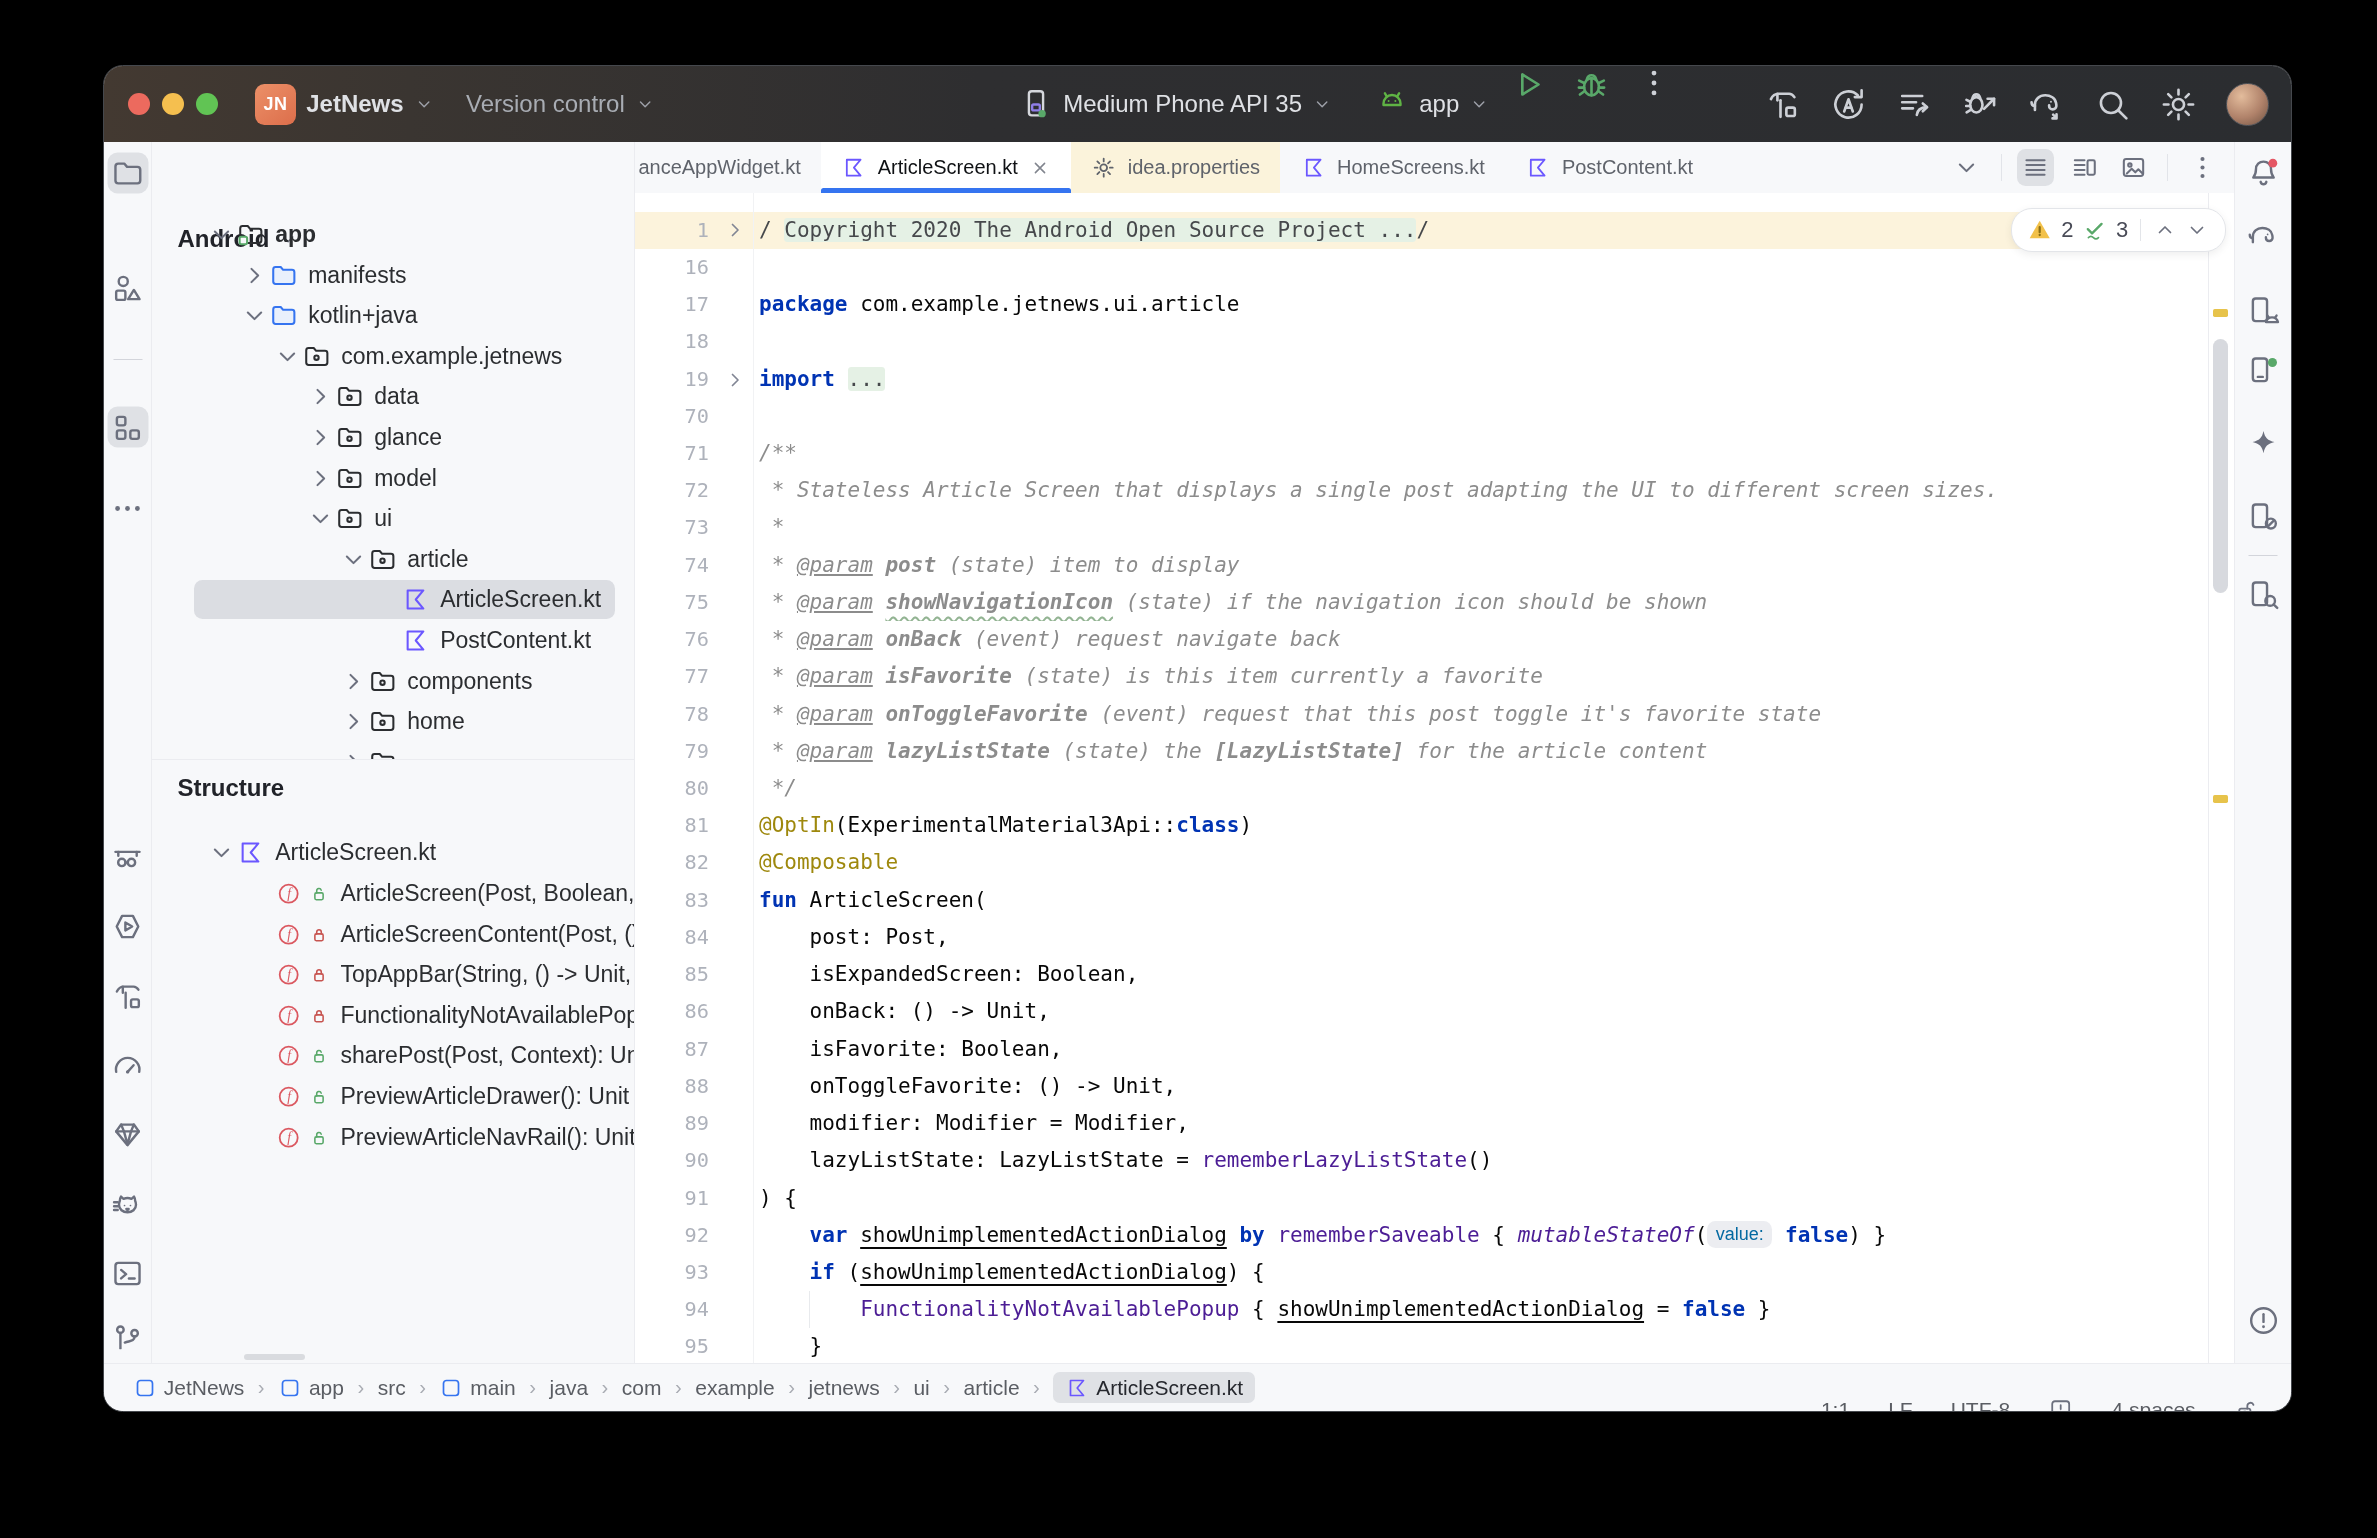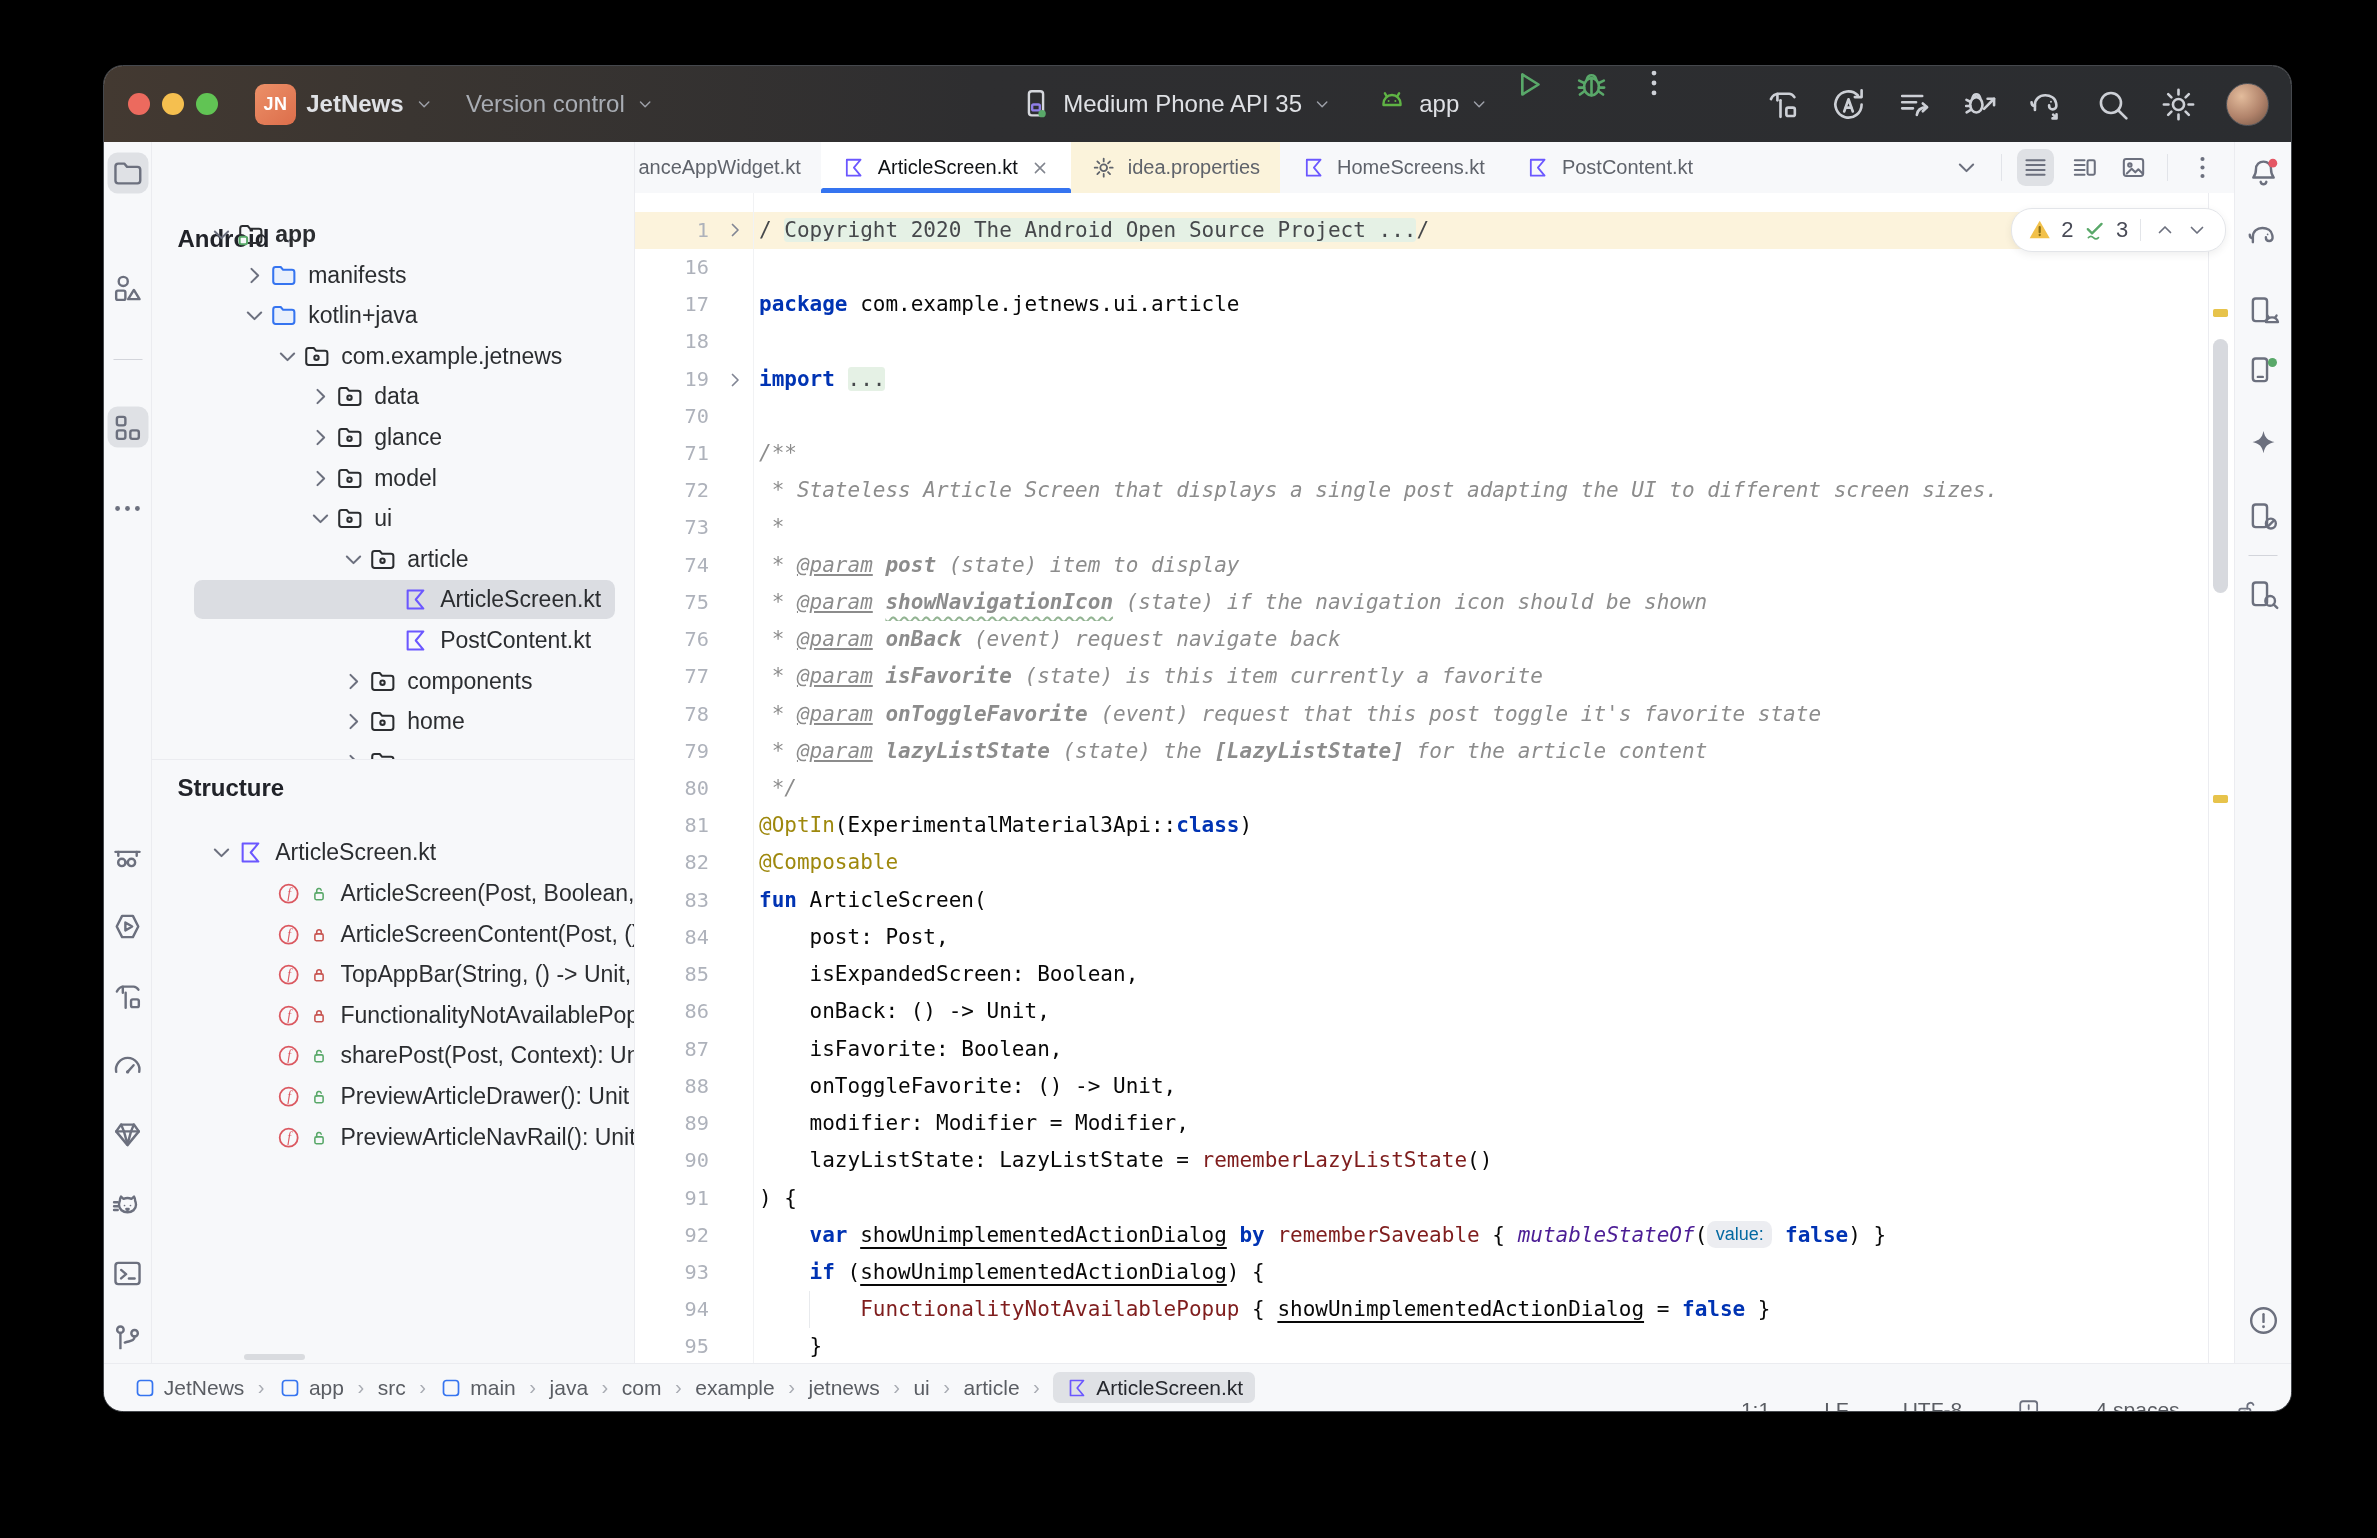--- a/index.html
+++ b/index.html
@@ -67,21 +67,21 @@
   .hl-band{position:absolute;left:0;right:0;height:37px;background:#FCF3DC;}
   .gutter-sep{position:absolute;left:118px;top:0;bottom:0;width:0.8px;background:#F1F2F4;}
   .code-row{position:absolute;left:0;right:25.4px;height:37px;}
   .ln{position:absolute;left:0;top:0;width:74px;text-align:right;line-height:37px;font-size:20.3px;color:#AEB2BB;}
   .foldchev{position:absolute;left:88px;top:6.8px;width:24px;height:24px;color:#818594;}
   .txt{position:absolute;left:124px;top:0;right:0;line-height:37px;white-space:pre;overflow:hidden;}
   .guide{position:absolute;top:0;bottom:0;width:0.8px;background:#E8EAED;}
   .c-k{color:#0033B3;font-weight:bold;}
   .c-p{color:#080808;}
   .c-ann{color:#9E880D;}
-  .c-fn{color:#7f1d1d;}
+  .c-fn{color:#4c1d95;}
   .c-cm{color:#8C8C8C;font-style:italic;}
   .c-cmb{color:#8C8C8C;font-style:italic;font-weight:bold;}
   .c-cmu{color:#8C8C8C;font-style:italic;text-decoration:underline;}
   .c-cmd{color:#46484B;}
   .c-fold{color:#46484B;background:#E5F1E5;border-radius:3.4px;}
   .c-u{color:#080808;text-decoration:underline;text-underline-offset:5.1px;}
   .c-it{color:#4c1d95;font-style:italic;}
   .c-sq{text-decoration:underline wavy #93B493;text-underline-offset:6.8px;}
   .c-inlay{display:inline-block;background:#ECEDF1;color:#0369a1;border-radius:8.5px;padding:0 8.5px;
            font-family:"Liberation Sans",sans-serif;font-size:18px;line-height:27px;vertical-align:1.7px;}
@@ -95,21 +95,21 @@
   
   .st-lock{width:22px;height:22px;display:inline-flex;margin-left:6.8px;}
   .st-f{width:25.4px;height:25.4px;display:inline-flex;}
   
   .statusbar{position:absolute;left:0;right:0;bottom:0;height:47px;background:#F7F8FA;border-top:0.8px solid #EBECF0;
              display:flex;align-items:center;font-size:21px;color:#5A5D63;}
   .crumbs{display:flex;align-items:center;gap:13.5px;padding-left:29px;white-space:nowrap;}
   .crumb{display:flex;align-items:center;gap:6.8px;}
   .crumb-sep{color:#A8ABB2;font-size:20.3px;}
   .crumb-pill{background:#DFE1E5;border-radius:6.8px;padding:3.4px 12px;color:#26282E;display:flex;gap:6.8px;align-items:center;}
-  .stat-right{margin-left:auto;display:flex;align-items:center;gap:54px;padding-right:32px;margin-top:44px;}
+  .stat-right{margin-left:auto;display:flex;align-items:center;gap:38px;padding-right:32px;margin-top:44px;}
 </style>
 </head>
 <body>
 
 <div class="window">
 
   <header class="titlebar">
     <div class="lights">
       <span class="light l-close"></span>
       <span class="light l-min"></span>

